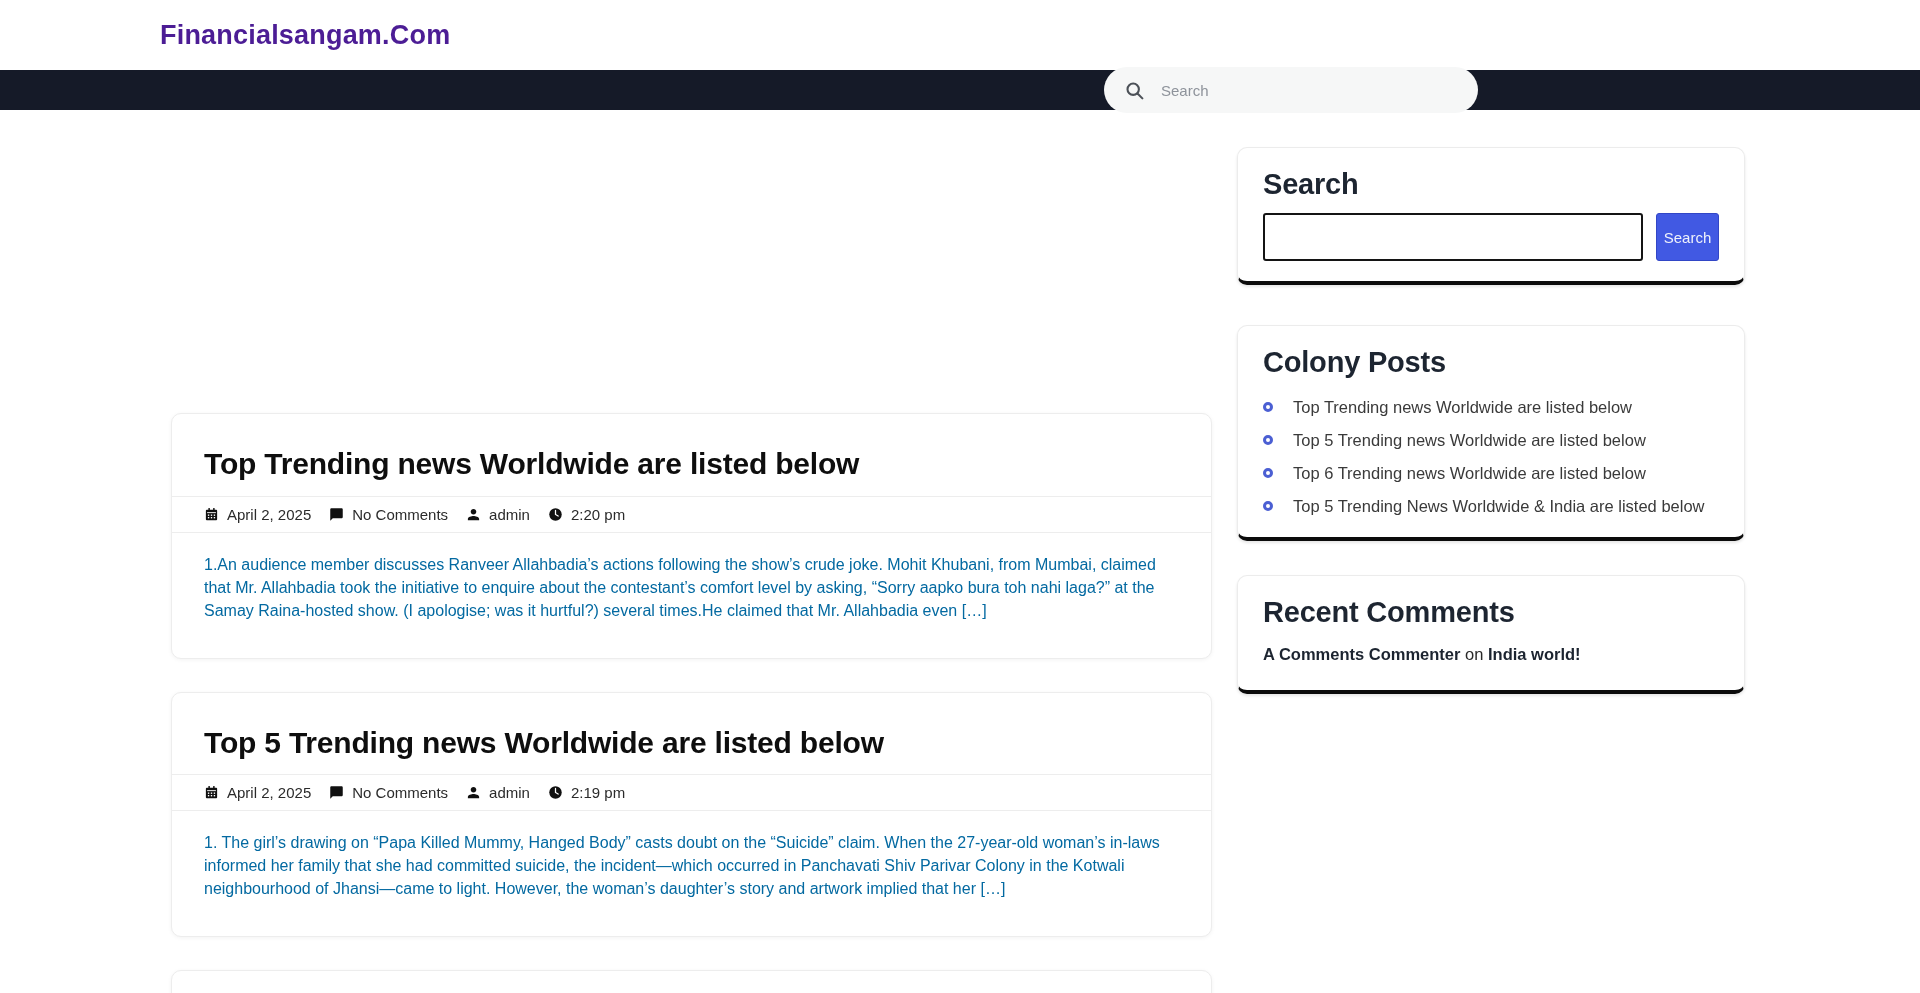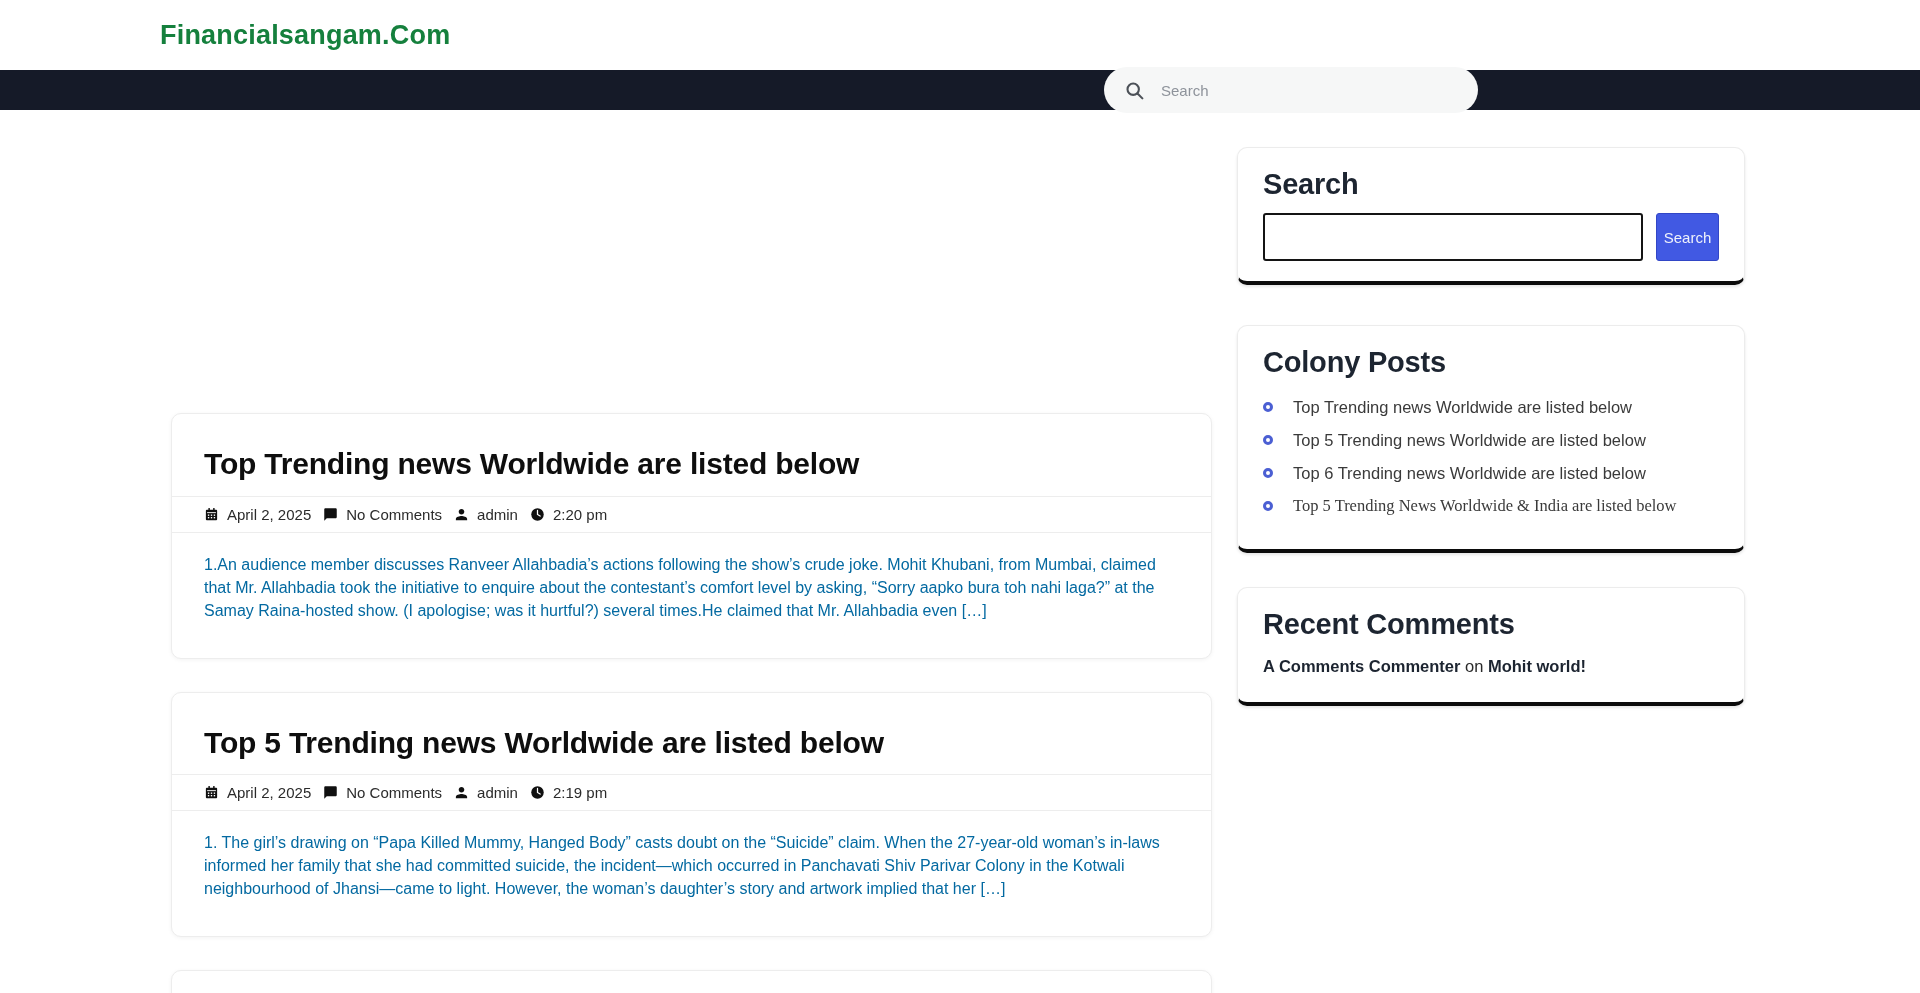--- a/index.html
+++ b/index.html
@@ -6,21 +6,21 @@
   html, body { margin: 0; padding: 0; }
   body {
     width: 1920px; height: 993px; overflow: hidden;
     background: #ffffff;
     font-family: "Liberation Sans", "DejaVu Sans", sans-serif;
     color: #222;
   }
 
   
   .site-header { height: 70px; display: flex; align-items: center; padding-left: 160px; background: #fff; }
-  .site-title { font-size: 27px; font-weight: 700; color: #15803d; letter-spacing: 0.2px; cursor: pointer; margin: 0; }
+  .site-title { font-size: 27px; font-weight: 700; color: #4c1d95; letter-spacing: 0.2px; cursor: pointer; margin: 0; }
 
   
   .main-nav { height: 40px; background: #151a28; position: relative; }
   .nav-search {
     position: absolute; left: 1104px; top: -3px; width: 374px; height: 46px;
     background: #f6f7f7; border-radius: 24px; display: flex; align-items: center;
     padding: 0 20px; z-index: 5;
   }
   .nav-search .mag { width: 21px; height: 21px; color: #4c5158; margin-right: 14px; flex: 0 0 auto; }
   .nav-search input {
@@ -38,21 +38,21 @@
   .post-card {
     background: #fff; border: 1px solid #ededed; border-radius: 10px;
     box-shadow: 0 1px 4px rgba(0,0,0,.05);
     padding: 34px 32px 36px; margin-bottom: 33px;
   }
   .post-title {
     font-size: 30px; font-weight: 700; color: #0e0e0e; margin: 0 0 16px;
     letter-spacing: -0.2px; line-height: 1.05; cursor: pointer;
   }
   .post-meta {
-    display: flex; align-items: center; gap: 12px;
+    display: flex; align-items: center; gap: 18px;
     border-top: 1px solid #ededed; border-bottom: 1px solid #ededed;
     margin: 0 -32px; padding: 9px 32px;
     font-size: 15px; color: #2b2b2b;
   }
   .meta-item { display: flex; align-items: center; gap: 8px; }
   .meta-item svg { width: 15px; height: 15px; color: #101010; flex: 0 0 auto; }
   .meta-link { cursor: pointer; }
   .post-excerpt { margin: 20px 0 0; font-size: 16px; line-height: 23px; color: #0369a1; }
 
   
@@ -69,21 +69,21 @@
     font-size: 16px; padding: 0 10px; font-family: inherit; background: #fff;
   }
   .search-btn {
     width: 63px; height: 48px; margin-left: 13px;
     background: #4159e3; color: #eef1fb; border: 1px solid #3246c6; border-radius: 3px;
     font-size: 15px; font-family: inherit; cursor: pointer;
   }
 
   .recent-list { list-style: none; margin: 18px 0 0; padding: 0; }
   .recent-list li { position: relative; padding-left: 30px; margin-bottom: 12px; line-height: 20px; }
-  .recent-list li:last-child { margin-bottom: 15px; font-family: Liberation Serif, serif; }
+  .recent-list li:last-child { margin-bottom: 2px; }
   .bullet {
     position: absolute; left: 0; top: 5px; width: 10px; height: 10px;
     border-radius: 50%; border: 3px solid #4b5fd3; background: #fff;
   }
   .recent-list a { font-size: 16.5px; color: #3a3a3a; text-decoration: none; cursor: pointer; }
 
   .widget-comments { padding-bottom: 26px; }
   .comment-line { margin: 16px 0 0; font-size: 16.5px; color: #2a2a2a; }
   .c-link { font-weight: 700; color: #1c2430; cursor: pointer; }
 </style>
@@ -226,18 +226,18 @@
           <a>Top 5 Trending News Worldwide &amp; India are listed below</a>
         </li>
       </ul>
     </section>
 
     <section class="widget widget-comments">
       <h2 class="widget-heading">Recent Comments</h2>
       <p class="comment-line">
         <span class="c-link">A Comments Commenter</span>
         <span>on</span>
-        <span class="c-link">Mohit world!</span>
+        <span class="c-link">India world!</span>
       </p>
     </section>
 
   </aside>
 </div>
 
 </body></html>

